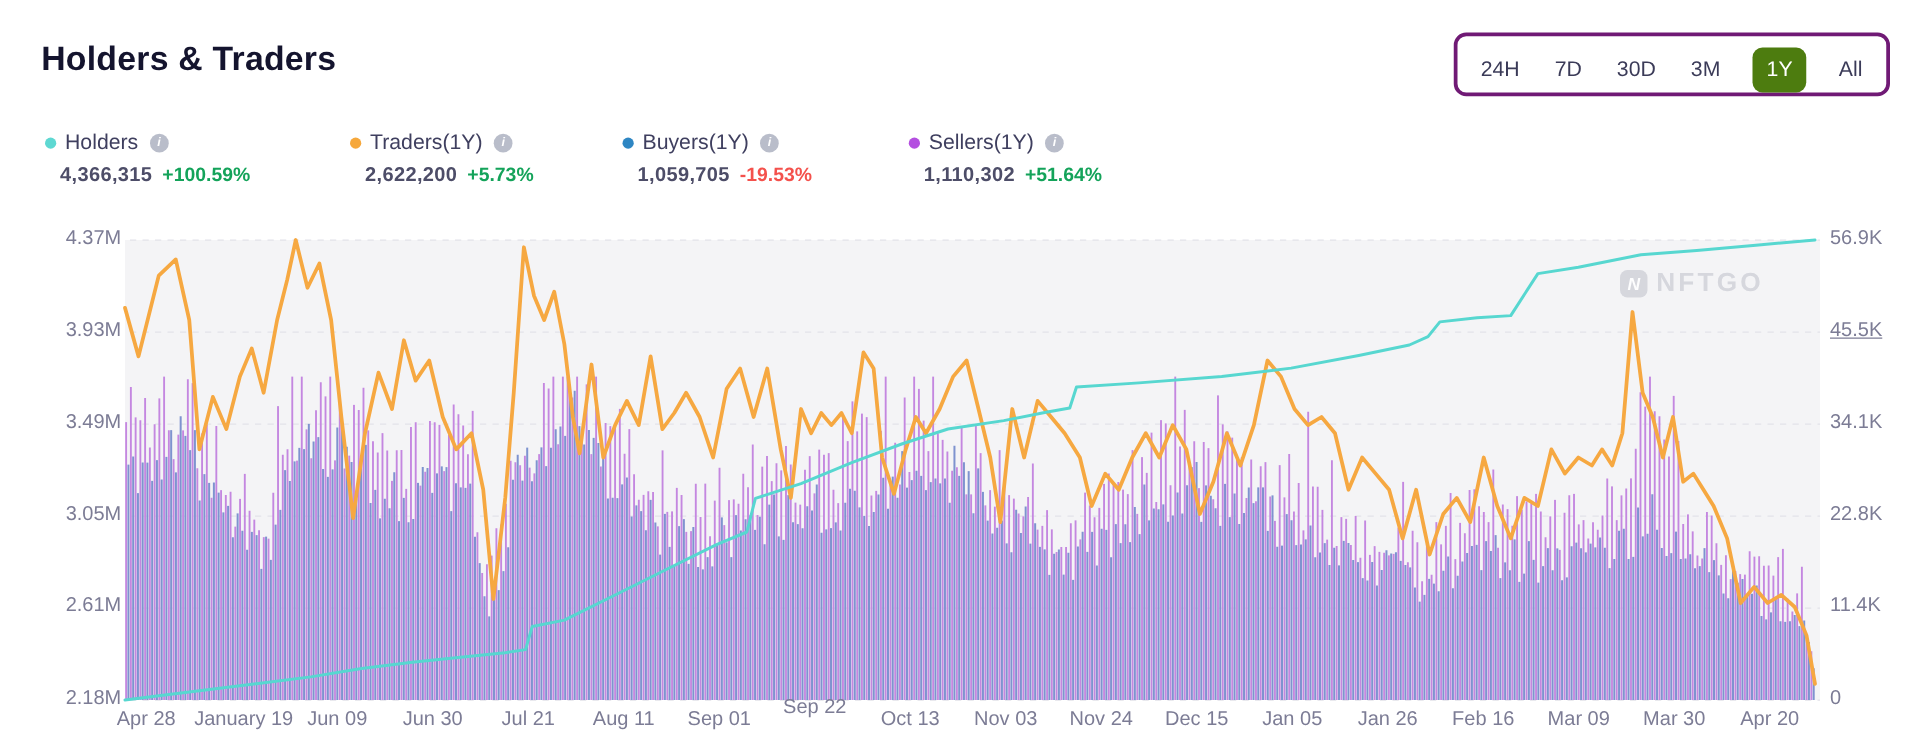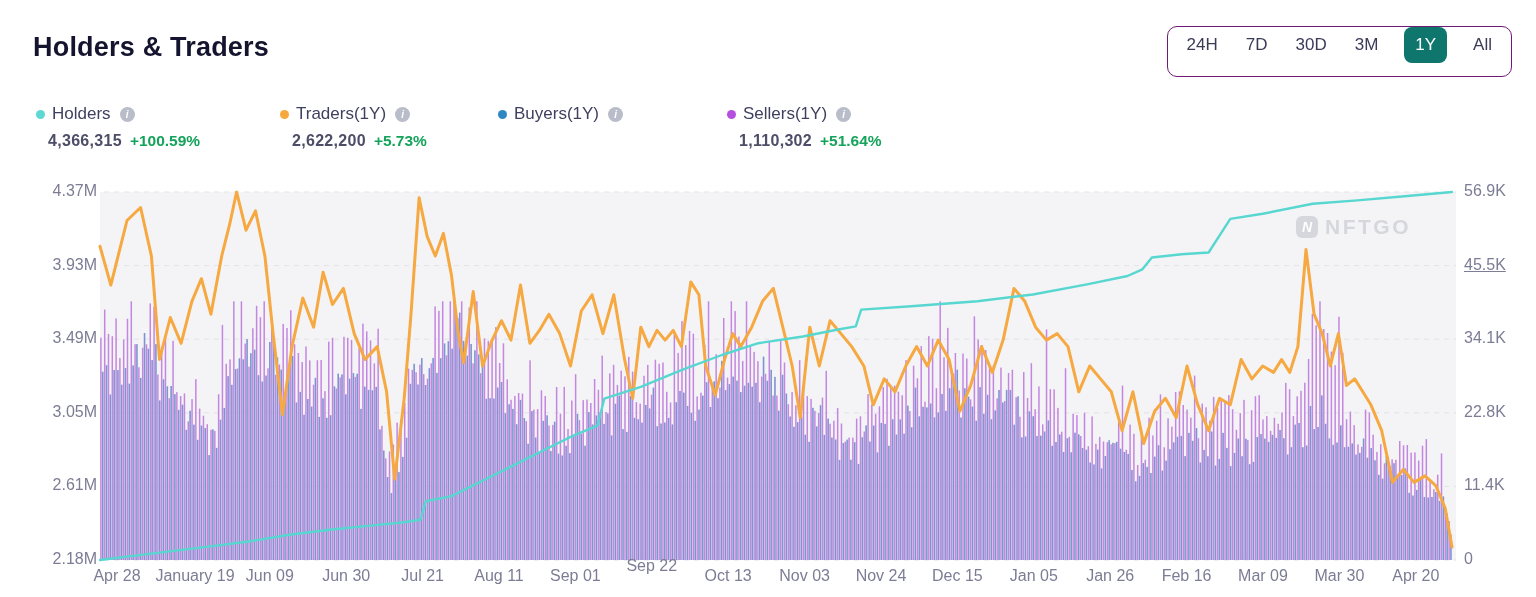--- a/index.html
+++ b/index.html
@@ -7,28 +7,28 @@
   .app{
     position:relative;width:1536px;height:597px;background:#ffffff;overflow:hidden;
     font-family:"Liberation Sans","DejaVu Sans",sans-serif;
   }
   .title{
     position:absolute;left:33px;top:32px;margin:0;
     font-size:27px;font-weight:700;color:#14142e;letter-spacing:.2px;
   }
   .ranges{
     position:absolute;top:26px;right:24px;height:51px;
-    display:flex;align-items:flex-start;gap:24px;padding:0 17px;
-    background:#fff;border:1px solid #701a75;border-radius:10px;
+    display:flex;align-items:flex-end;gap:24px;padding:0 17px;
+    background:#fff;border:3px solid #701a75;border-radius:10px;
   }
   .range-btn{
     border:none;background:transparent;cursor:pointer;
     font-family:inherit;font-size:17px;color:#3b3b58;padding:8px 2px;border-radius:8px;
   }
-  .range-btn.sel{background:#0f766e;color:#fff;padding:8px 11px;}
+  .range-btn.sel{background:#4d7c0f;color:#fff;padding:8px 11px;}
   .legend{position:absolute;left:0;top:103px;width:100%;height:60px;}
   .leg-item{position:absolute;top:0;}
   .leg-row1{display:flex;align-items:center;gap:7px;height:22px;}
   .leg-dot{width:9px;height:9px;border-radius:50%;flex:0 0 auto;}
   .leg-label{font-size:17px;color:#3f3f5f;}
   .info-icon{
     width:15px;height:15px;border-radius:50%;background:#b9bdca;color:#fff;
     font-size:10px;font-weight:700;display:inline-flex;align-items:center;justify-content:center;
     margin-left:2px;font-style:italic;cursor:pointer;
   }
@@ -88,20 +88,24 @@
       <div class="leg-row2">
         <span class="leg-value">2,622,200</span>
         <span class="leg-change" style="color: rgb(20, 163, 90);">+5.73%</span>
       </div>
     </div>
     <div class="leg-item" style="left:498px">
       <div class="leg-row1">
         <span class="leg-dot" style="background: rgb(46, 134, 195);"></span>
         <span class="leg-label">Buyers(1Y)</span>
         <span class="info-icon">i</span>
+      </div>
+      <div class="leg-row2">
+        <span class="leg-value">1,059,705</span>
+        <span class="leg-change" style="color: rgb(244, 81, 76);">-19.53%</span>
       </div>
     </div>
     <div class="leg-item" style="left:727px">
       <div class="leg-row1">
         <span class="leg-dot" style="background: rgb(180, 79, 224);"></span>
         <span class="leg-label">Sellers(1Y)</span>
         <span class="info-icon">i</span>
       </div>
       <div class="leg-row2">
         <span class="leg-value">1,110,302</span>

